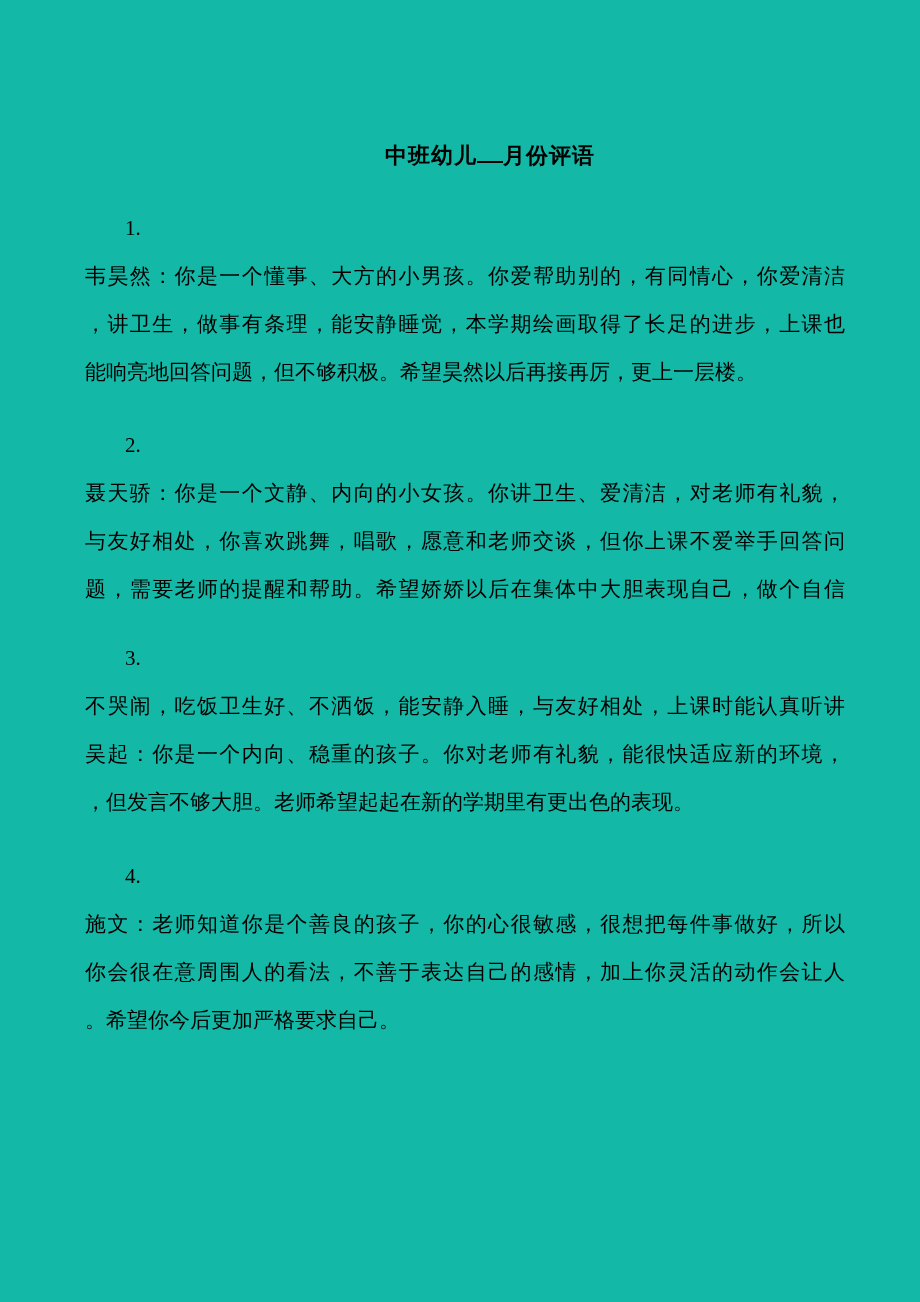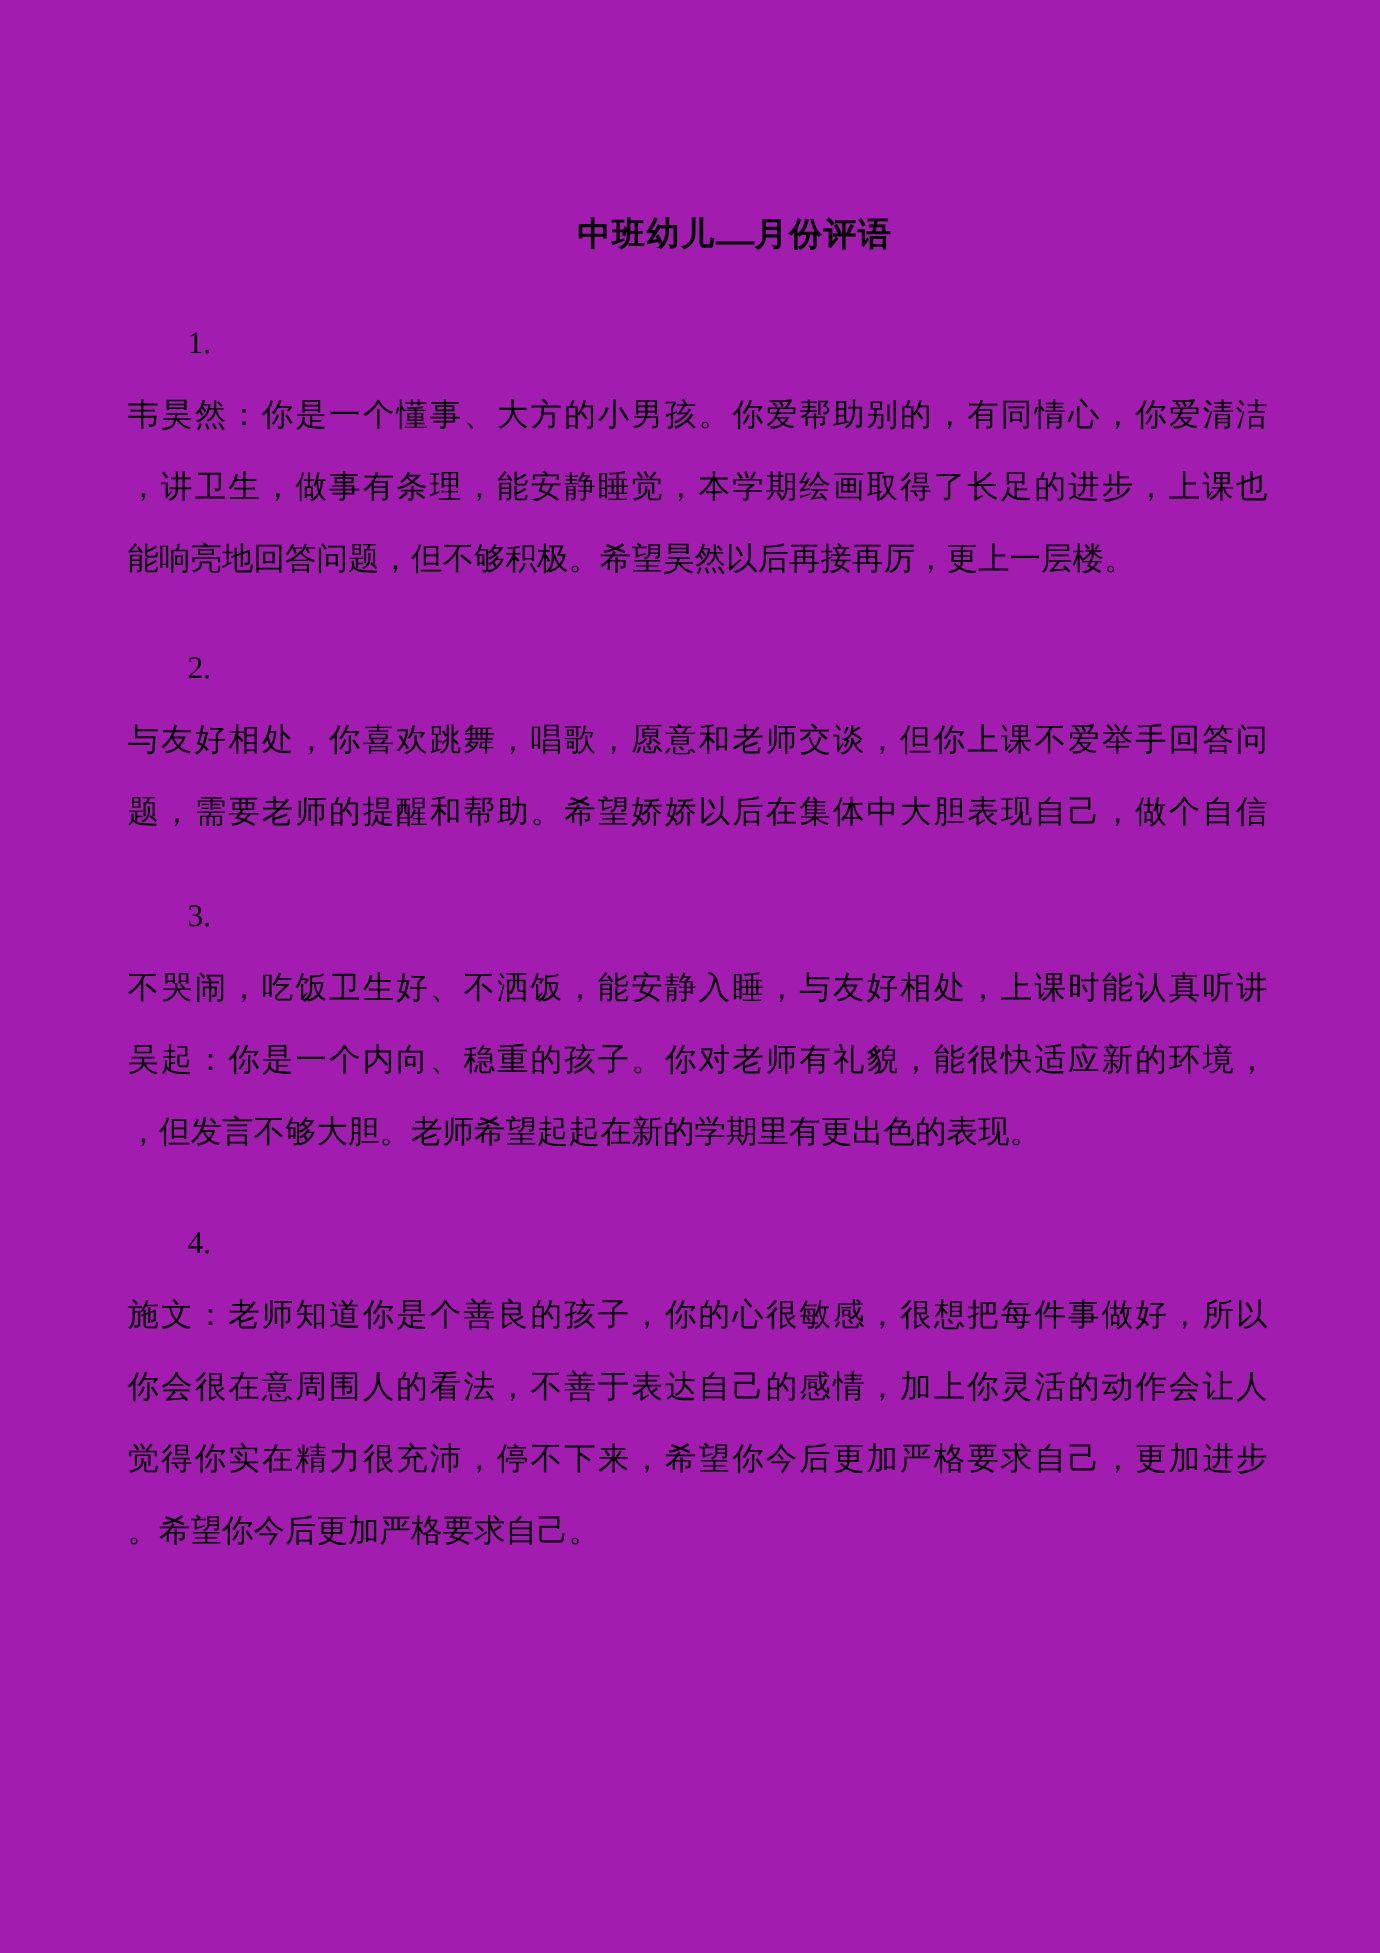--- a/index.html
+++ b/index.html
@@ -11,21 +11,21 @@
     width: 920px;
     height: 1302px;
     color: #000000;
     font-family: "Liberation Serif", "DejaVu Serif", serif;
   }
   .page {
     box-sizing: border-box;
     width: 920px;
     height: 1302px;
     padding: 141px 75px 0 85px;
-    background: #a21caf;
+    background: #14b8a6;
     overflow: hidden;
   }
   .doc-title {
     height: 30px;
     line-height: 30px;
     text-align: center;
     font-weight: bold;
     font-size: 22px;
     padding-left: 50px;
     letter-spacing: 1px;
@@ -70,32 +70,32 @@
 
   <div class="section s1">
     <div class="num">1.</div>
     <div class="line">韦昊然：你是一个懂事、大方的小男孩。你爱帮助别的，有同情心，你爱清洁</div>
     <div class="line">，讲卫生，做事有条理，能安静睡觉，本学期绘画取得了长足的进步，上课也</div>
     <div class="line last">能响亮地回答问题，但不够积极。希望昊然以后再接再厉，更上一层楼。</div>
   </div>
 
   <div class="section s2">
     <div class="num">2.</div>
+    <div class="line">聂天骄：你是一个文静、内向的小女孩。你讲卫生、爱清洁，对老师有礼貌，</div>
     <div class="line">与友好相处，你喜欢跳舞，唱歌，愿意和老师交谈，但你上课不爱举手回答问</div>
     <div class="line">题，需要老师的提醒和帮助。希望娇娇以后在集体中大胆表现自己，做个自信</div>
   </div>
 
   <div class="section s3">
     <div class="num">3.</div>
     <div class="line">不哭闹，吃饭卫生好、不洒饭，能安静入睡，与友好相处，上课时能认真听讲</div>
     <div class="line">吴起：你是一个内向、稳重的孩子。你对老师有礼貌，能很快适应新的环境，</div>
     <div class="line last">，但发言不够大胆。老师希望起起在新的学期里有更出色的表现。</div>
   </div>
 
   <div class="section s4">
     <div class="num">4.</div>
     <div class="line">施文：老师知道你是个善良的孩子，你的心很敏感，很想把每件事做好，所以</div>
     <div class="line">你会很在意周围人的看法，不善于表达自己的感情，加上你灵活的动作会让人</div>
-    <div class="line">觉得你实在精力很充沛，停不下来，希望你今后更加严格要求自己，更加进步</div>
     <div class="line last">。希望你今后更加严格要求自己。</div>
   </div>
 
 </div>
 
 </body></html>

